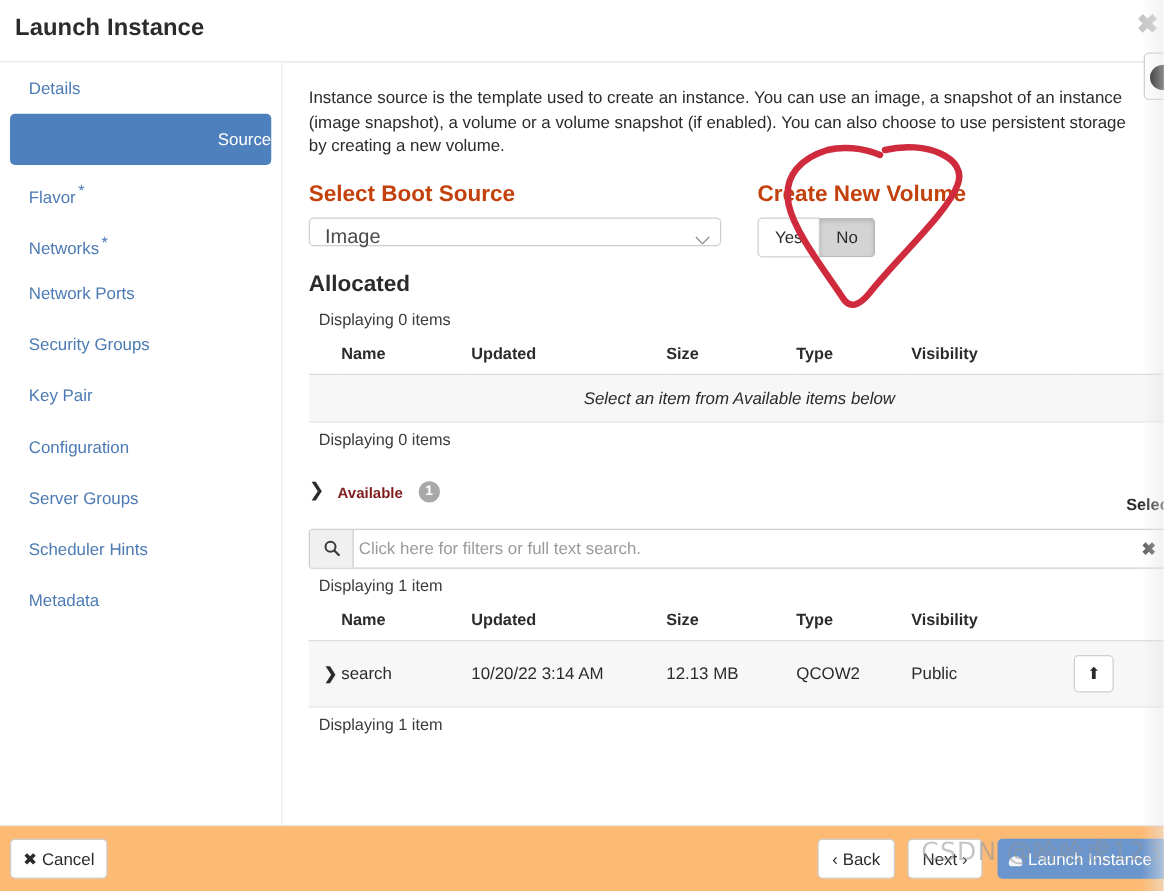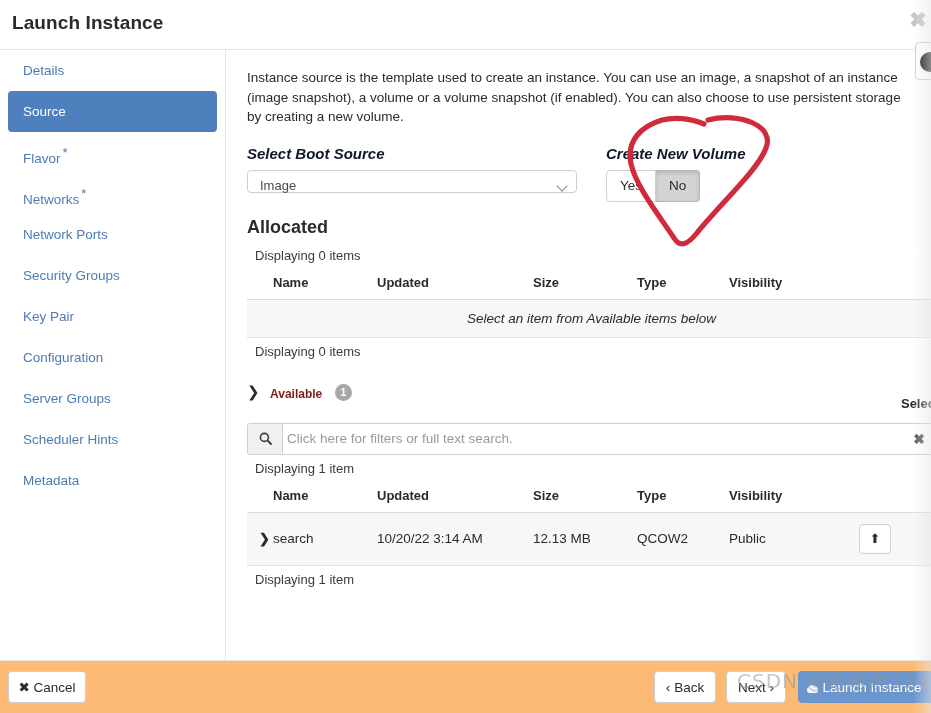--- a/index.html
+++ b/index.html
@@ -86,20 +86,21 @@
     padding-left: 15px;
     font-size: 13.5px;
     color: #4c7bb3;
     border-radius: 4px;
     cursor: pointer;
     white-space: nowrap;
   }
   .nav-item.active {
     background: #4d80bd;
     color: #ffffff;
+    text-align: right;
   }
   .nav-item .req {
     color: #4c7bb3;
     font-size: 13px;
     vertical-align: super;
     margin-left: 2px;
   }
 
   
   .content {
@@ -111,34 +112,33 @@
   }
   .desc {
     width: 657px;
     font-size: 13.5px;
     line-height: 19.5px;
     color: #2b2b2b;
     margin: 0 0 18px 0;
   }
   .field-row { position: relative; height: 62px; }
   .field-label {
-    font-size: 15px;
-    font-weight: bold;
-    color: #0f172a;
+    font-size: 18px;
+    font-weight: bold;
+    color: #c2410c;
     margin-bottom: 8px;
-    font-style: italic;
   }
   .boot-source-block { position: absolute; left: 0; top: 0; width: 330px; }
   .select-box {
     position: relative;
     width: 330px; height: 23px;
     border: 1px solid #cfcfcf;
     border-radius: 4px;
     background: #fff;
-    font-size: 13px;
+    font-size: 16px;
     color: #4a4a4a;
     line-height: 30px;
     padding-left: 12px;
     cursor: pointer;
   }
   .chev {
     position: absolute;
     right: 10px; top: 11px;
     width: 8px; height: 8px;
     border-right: 1.6px solid #8a8a8a;

